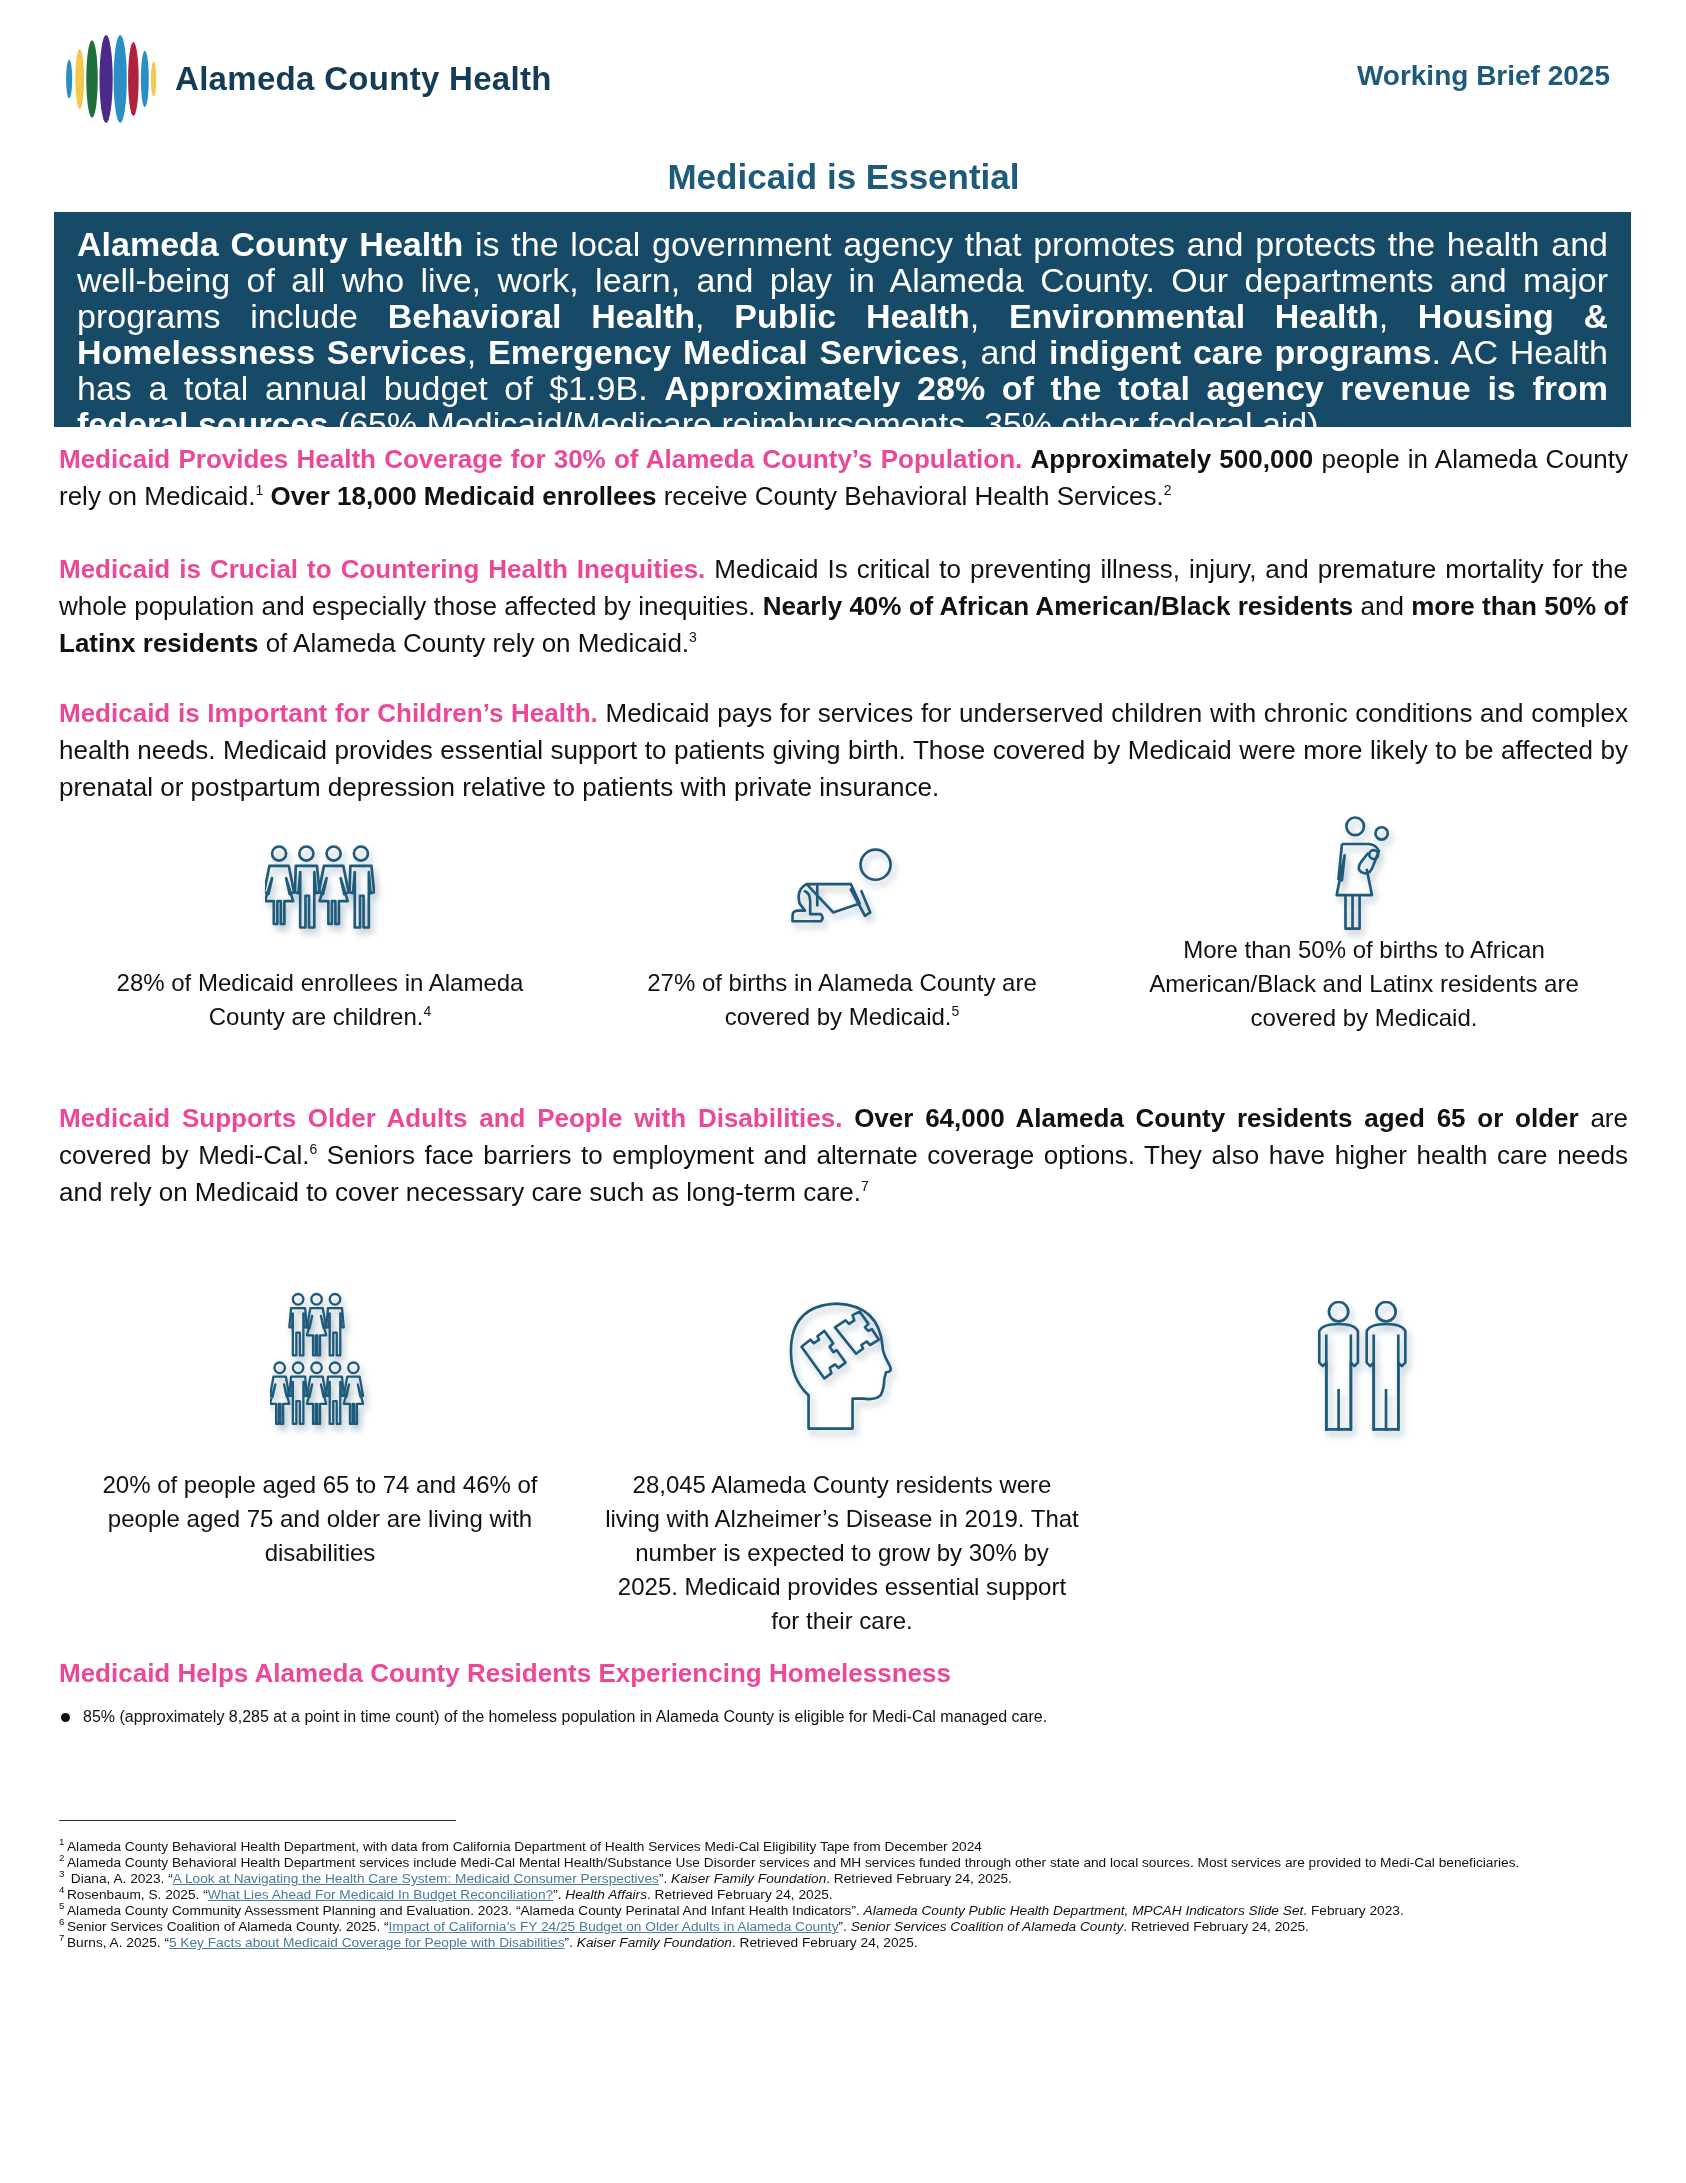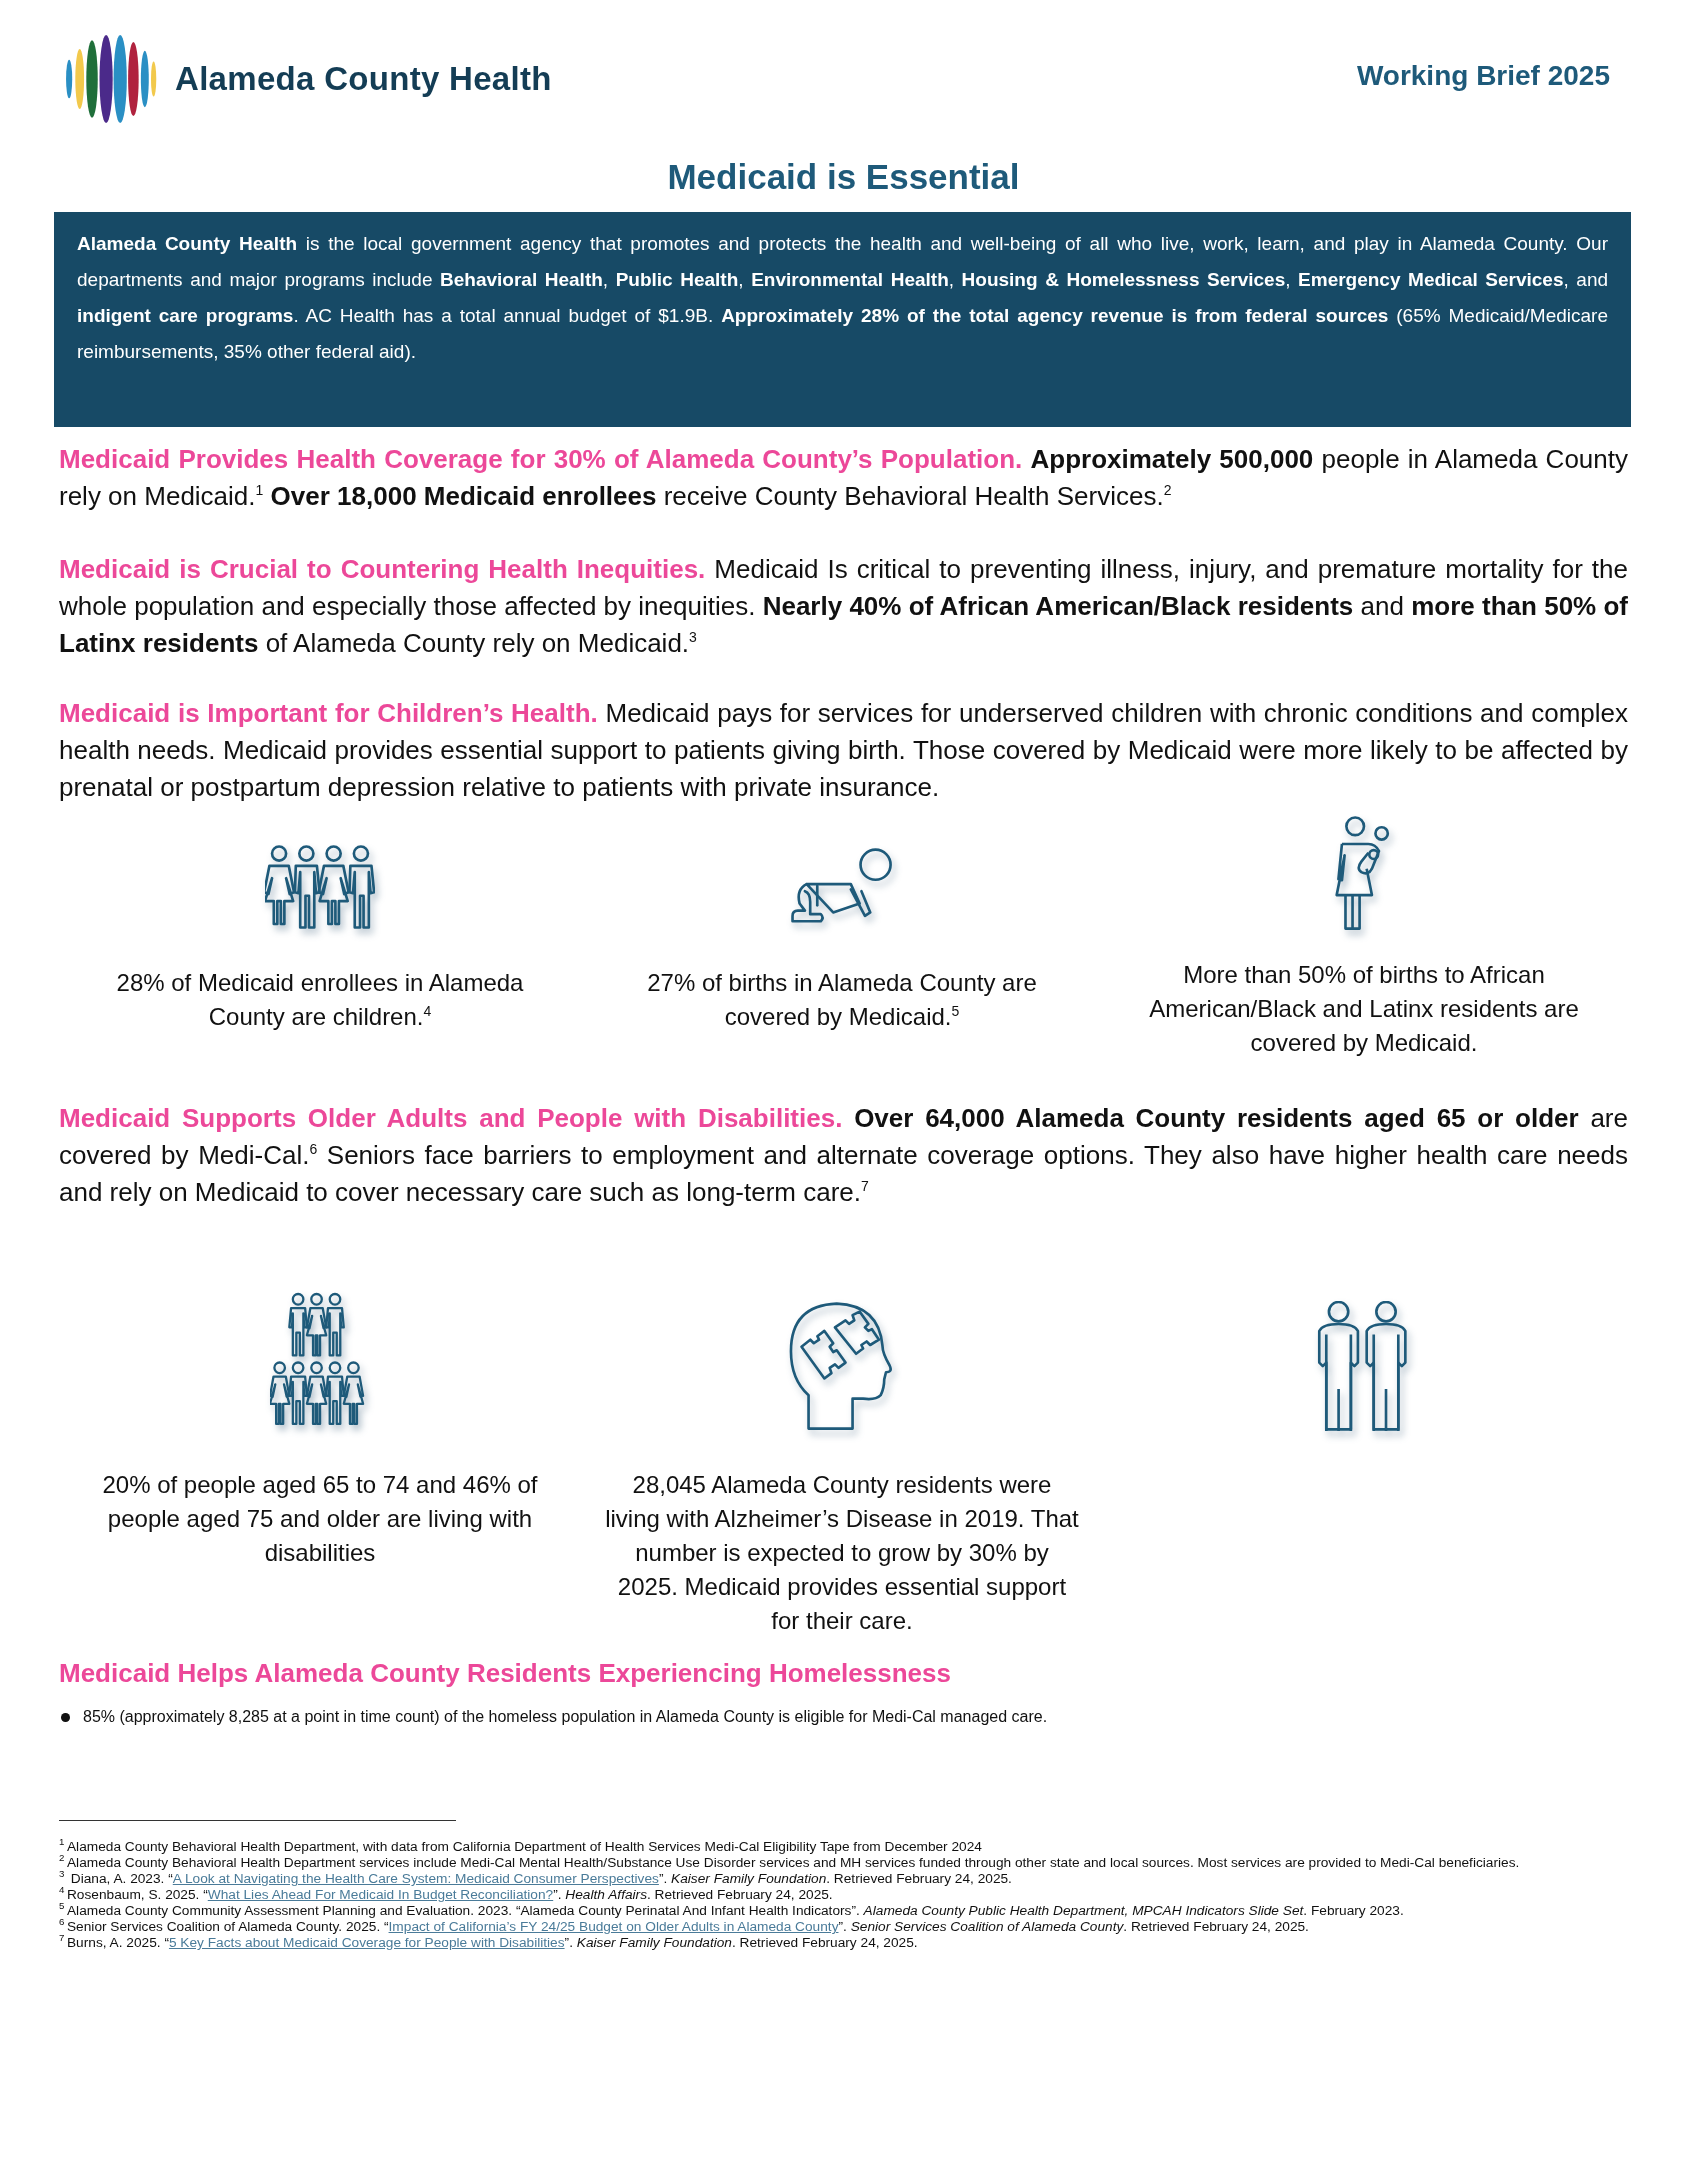--- a/index.html
+++ b/index.html
@@ -11,21 +11,21 @@
   .logo { position: absolute; left: 0; top: 0; display: flex; align-items: center; }
   .logo-mark { width: 97px; height: 88px; display: block; }
   .logo-text { margin-left: 16px; font-size: 33px; font-weight: bold; color: #143d55; letter-spacing: 0.3px; }
   .brief-label { position: absolute; right: 22px; top: 25px; font-size: 28px; font-weight: bold; color: #1e5a7a; }
 
   
   .page-title { position: absolute; left: 0; width: 1687px; top: 157px; text-align: center; font-size: 35px; font-weight: bold; color: #1e5a7a; }
 
   
   .intro { position: absolute; left: 54px; top: 212px; width: 1577px; height: 215px; background: #174a66; color: #ffffff;
-           padding: 14px 23px 0 23px; font-size: 19px; line-height: 36px; text-align: justify; }
+           padding: 14px 23px 0 23px; font-size: 34px; line-height: 36px; text-align: justify; }
   .intro b { font-weight: bold; }
 
   
   .section { position: absolute; left: 59px; width: 1569px; font-size: 26px; line-height: 37px; text-align: justify; }
   .section .head { color: #ec4899; font-weight: bold; }
   .section b { font-weight: bold; }
   sup { font-size: 14px; line-height: 0; vertical-align: super; }
 
   
   .stat-row { position: absolute; left: 59px; width: 1569px; display: flex; }
@@ -127,21 +127,21 @@
     <div class="stat-icon" style="height:119px; margin-top:-10.6px;">
       <svg width="62" height="119" viewBox="0 0 70 135" fill="none" stroke="#1e5a7a" stroke-width="3" stroke-linejoin="round">
         <circle cx="25" cy="14" r="10"></circle>
         <circle cx="55" cy="22" r="7"></circle>
         <path d="M10 34 h30 q8 0 12 8 l-8 20 q-4 8 -12 4 q-6 -4 0 -12 l8 -10"></path>
         <circle cx="46" cy="46" r="5"></circle>
         <path d="M10 34 l-4 40 4 1 3 -28 -9 45 h40 l-6 -30"></path>
         <path d="M14 92 v38 h8 v-38 M22 92 v38 h8 v-38"></path>
       </svg>
     </div>
-    <div class="stat-text" style="margin-top:25px; width:459px;"><span>More than 50% of births to African American/Black and Latinx residents are covered by Medicaid.</span></div>
+    <div class="stat-text" style="width:459px;"><span>More than 50% of births to African American/Black and Latinx residents are covered by Medicaid.</span></div>
   </div>
 </div>
 
 <p class="section" style="top:1100px;">
   <span class="head">Medicaid Supports Older Adults and People with Disabilities.</span>
   <b>Over 64,000 Alameda County residents aged 65 or older</b><span> are covered by Medi-Cal.</span><sup>6</sup><span>  Seniors face barriers to employment and alternate coverage options. They also have higher health care needs and rely on Medicaid to cover necessary care such as long-term care.</span><sup>7</sup>
 </p>
 
 <div class="stat-row" style="top:1292px;">
   <div class="stat">

